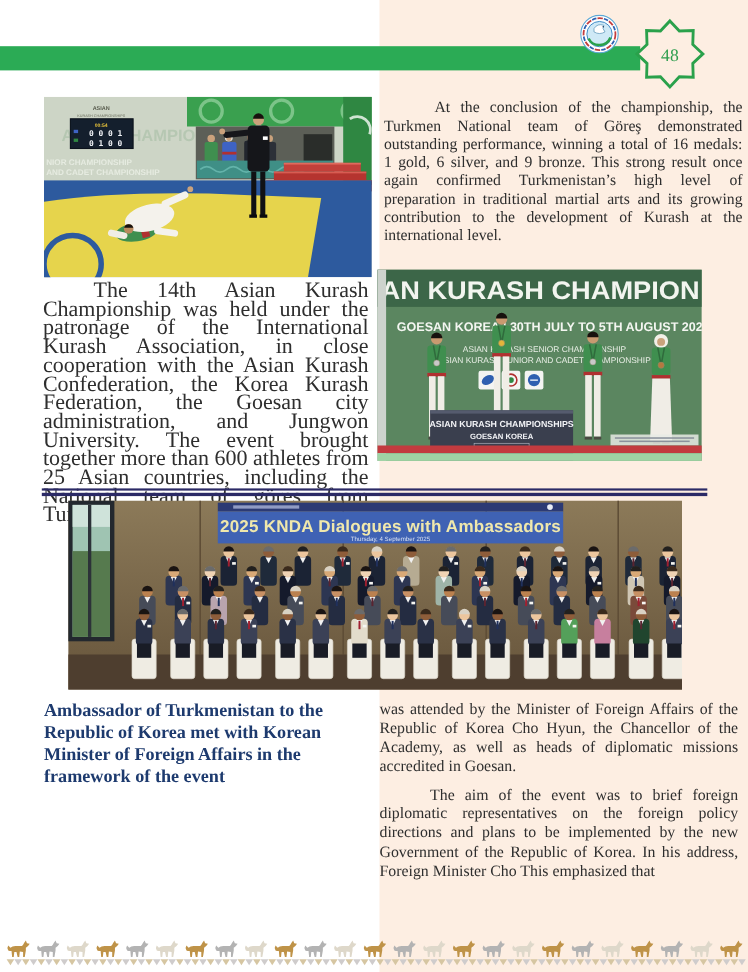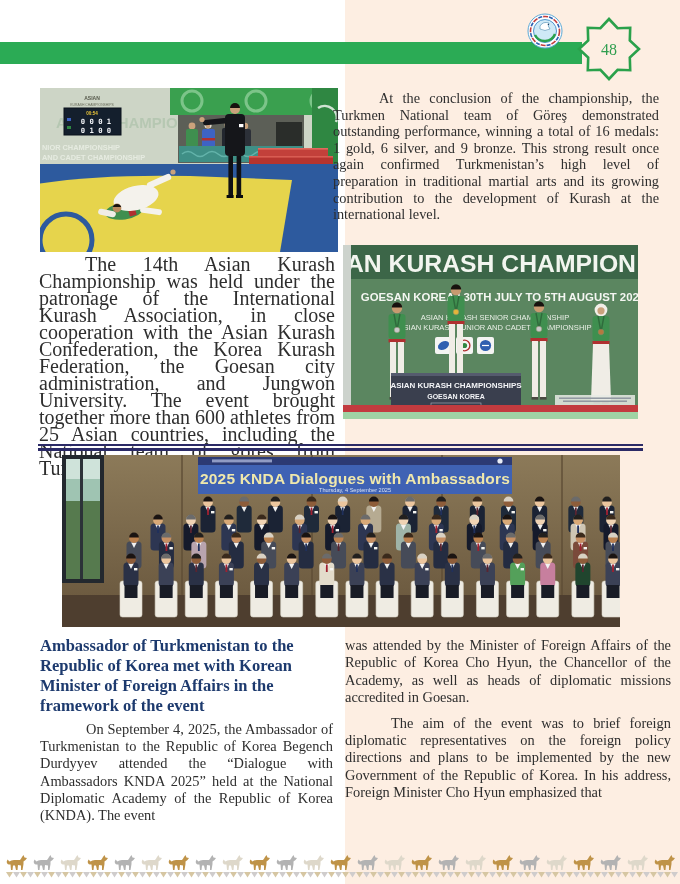--- a/index.html
+++ b/index.html
@@ -14,21 +14,21 @@
   .photo{position:absolute;display:block;}
   #photo-match{left:40px;top:88px;}
   #photo-podium{left:343px;top:245px;}
   #photo-group{left:62px;top:455px;}
   .divider{position:absolute;left:38px;top:444px;width:605px;}
   .divider .d1{height:2px;background:#2b2a66;}
   .divider .d2{height:3px;background:#2b2a66;margin-top:2px;}
   .textcol{position:absolute;text-align:justify;}
   .textcol p{margin:0;}
   .indent{text-indent:46px;}
-  #text-right-top{left:333px;top:90px;width:326px;font-size:14.3px;line-height:16.6px;}
+  #text-right-top{left:349px;top:90px;width:326px;font-size:14.3px;line-height:16.6px;}
   #text-left-mid{left:39px;top:256px;width:296px;font-size:20px;line-height:17px;}
   #bottom-left{left:40px;top:636px;width:293px;font-size:14.4px;line-height:17.2px;}
   #bottom-right{left:345px;top:637px;width:326px;font-size:14.4px;line-height:17.4px;}
   #bottom-right p + p{margin-top:8px;}
   h2.article-heading{
     margin:0 0 5px 0;font-size:16.5px;line-height:20px;font-weight:bold;
     color:#1d3a6e;text-align:left;
   }
   .horse-border{position:absolute;left:0;top:854px;width:680px;height:28px;}
   svg text{font-family:"Liberation Sans", sans-serif;}
@@ -575,26 +575,25 @@
         <rect x="550.1" y="109.5" width="1.8" height="7.5" fill="#a02030"></rect>
         <rect x="554" y="113" width="3.4" height="2.4" fill="#f6f6f2"></rect>
         <rect x="544.5" y="130" width="13" height="13" fill="#191c26"></rect>
         <circle cx="551" cy="104" r="4.9" fill="#ecc69e"></circle>
         <path d="M546.1 103.4 A 4.9 4.9 0 0 1 555.9 103.4 Z" fill="#1a1412"></path>
       </g>
   </svg>
 
   <div id="bottom-left" class="textcol">
     <h2 class="article-heading">Ambassador of Turkmenistan to the Republic of Korea met with Korean Minister of Foreign Affairs in the framework of the event</h2>
-    <p class="indent">On September 4, 2025, the Ambassador of Turkmenistan to the Republic of Korea Begench Durdyyev attended the “Dialogue with Ambassadors KNDA 2025” held at the National Diplomatic Academy of the Republic of Korea (KNDA). The event</p>
   </div>
 
   <div id="bottom-right" class="textcol">
     <p>was attended by the Minister of Foreign Affairs of the Republic of Korea Cho Hyun, the Chancellor of the Academy, as well as heads of diplomatic missions accredited in Goesan.</p>
-    <p class="indent">The aim of the event was to brief foreign diplomatic representatives on the foreign policy directions and plans to be implemented by the new Government of the Republic of Korea. In his address, Foreign Minister Cho Hyun emphasized that</p>
+    <p class="indent">The aim of the event was to brief foreign diplomatic representatives on the foreign policy directions and plans to be implemented by the new Government of the Republic of Korea. In his address, Foreign Minister Cho This emphasized that</p>
   </div>
 
   <svg class="horse-border" viewBox="0 0 680 28">
     <defs>
       <path id="horse" d="M1.5 9 Q0 6.5 1.5 4.5 L3.5 6.5 Q5 5 8 5 L14 5 Q15 4 16 2 L17.5 0 L18.5 2.5 L21 3 L19.5 5 L17.5 6.5 L17.5 9 L16.5 15 L15 15 L15 10.5 L12 10 L11.5 15 L10 15 L9 10.5 L7 10.5 L6.5 15 L5 15 L4.5 9.5 Q2.5 9.5 1.5 9 Z"></path>
     </defs>
     <g id="horse-row">
         <use href="#horse" x="6" y="1" fill="#bf9348"></use>
         <use href="#horse" x="33" y="1" fill="#b3b3b3"></use>
         <use href="#horse" x="60" y="1" fill="#ded8ca"></use>

